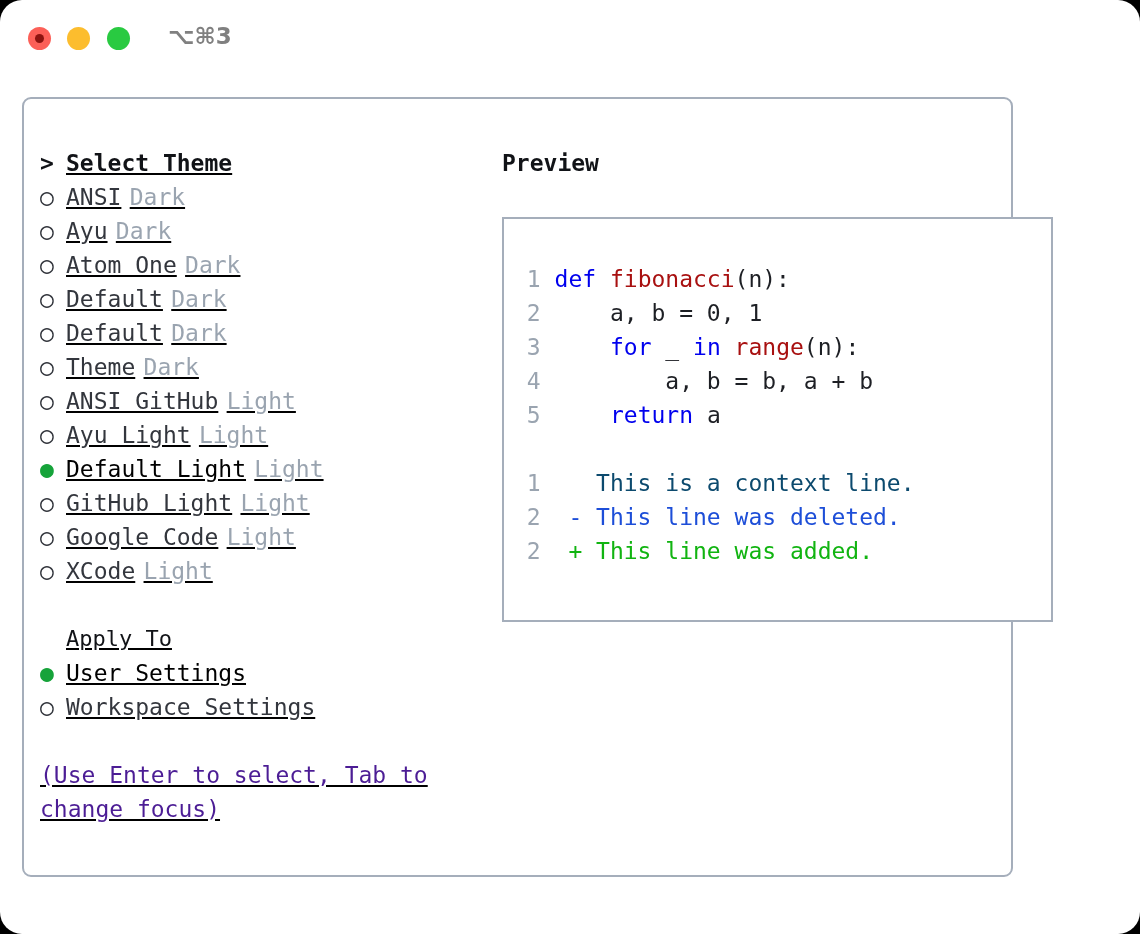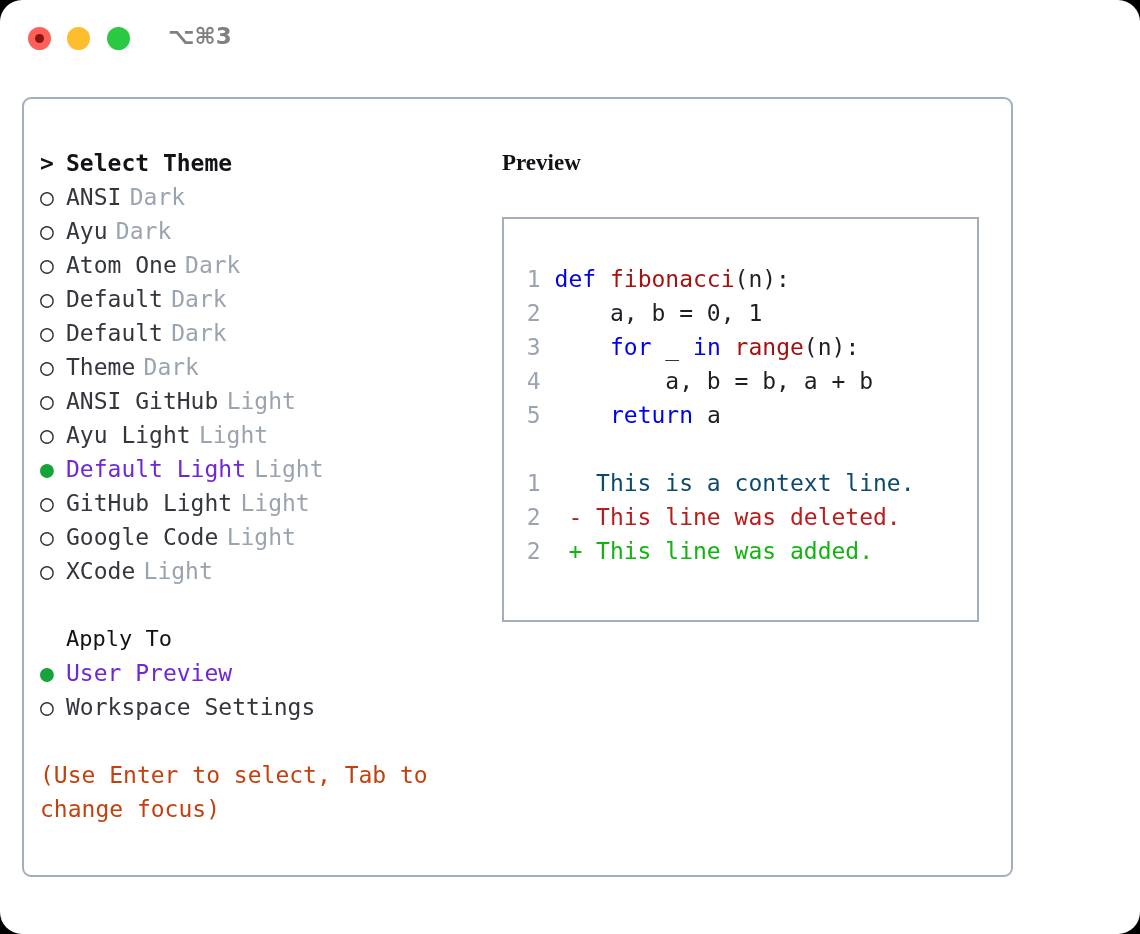--- a/index.html
+++ b/index.html
@@ -73,36 +73,37 @@
     box-sizing: border-box;
     background: #ffffff;
   }
 
   
   #left-col {
     position: absolute;
     left: 16px;
     top: 47px;
     width: 440px;
+    text-decoration: underline;
   }
   .row {
     height: 34px;
     line-height: 34px;
     font-size: 23px;
     white-space: nowrap;
     color: #33363d;
   }
   .row .marker {
     display: inline-block;
     width: 26px;
     font-size: 23px;
     color: #33363d;
   }
   .row.selected .marker { color: #16a33a; }
-  .row.selected .name   { color: #6d28d9; }
+  .row.selected .name   { color: #000000; }
   .row.header {
     font-weight: bold;
     color: #111317;
   }
   .row.header .marker { color: #111317; font-weight: bold; }
   .name { color: #33363d; }
   .variant {
     color: #9aa4b0;
     margin-left: 0.6ch;
     margin-top: 28px;
@@ -114,42 +115,41 @@
     line-height: 34px;
     font-size: 22px;
     color: #111317;
     padding-left: 26px;
   }
 
   #hint {
     margin-top: 34px;
     font-size: 23px;
     line-height: 34px;
-    color: #c2410c;
+    color: #4c1d95;
     width: 400px;
   }
 
   
   #right-col {
     position: absolute;
     left: 478px;
     top: 47px;
     width: 500px;
   }
   #preview-title {
     font-size: 23px;
     font-weight: bold;
     color: #111317;
     line-height: 34px;
     height: 34px;
-    font-family: Liberation Serif, serif;
   }
   #preview-box {
     margin-top: 37px;
-    width: 477px;
+    width: 551px;
     height: 405px;
     border: 2px solid #a5aebb;
     box-sizing: border-box;
     background: #ffffff;
     position: relative;
   }
   #code-area {
     position: absolute;
     left: 9px;
     top: 43px;
@@ -162,21 +162,21 @@
     display: inline-block;
     width: 2ch;
     text-align: right;
     color: #9aa4b0;
   }
   .kw   { color: #0000ee; }
   .fn   { color: #a81010; }
   .pl   { color: #1d1f24; }
   .blank { height: 34px; }
   .ctx  { color: #0c4a6e; }
-  .del  { color: #b91c1c; margin-top: 20px; }
+  .del  { color: #1d4ed8; margin-top: 20px; }
   .add  { color: #11b411; }
 </style>
 </head>
 <body>
 
 <div id="window">
 
   <div id="titlebar">
     <div class="dot red"></div>
     <div class="dot yellow"></div>
@@ -202,21 +202,21 @@
           <div class="row selected"><span class="marker">●</span><span class="name">Default Light</span><span class="variant">Light</span></div>
           <div class="row"><span class="marker">○</span><span class="name">GitHub Light</span><span class="variant">Light</span></div>
           <div class="row"><span class="marker">○</span><span class="name">Google Code</span><span class="variant">Light</span></div>
           <div class="row"><span class="marker">○</span><span class="name">XCode</span><span class="variant">Light</span></div>
         </div>
 
       <div class="spacer"></div>
 
       <div id="apply-title">Apply To</div>
       <div id="apply-list">
-          <div class="row selected"><span class="marker">●</span><span class="name">User Preview</span></div>
+          <div class="row selected"><span class="marker">●</span><span class="name">User Settings</span></div>
           <div class="row"><span class="marker">○</span><span class="name">Workspace Settings</span></div>
         </div>
 
       <div id="hint">(Use Enter to select, Tab to change focus)</div>
     </div>
 
     <div id="right-col">
       <div id="preview-title">Preview</div>
       <div id="preview-box">
         <div id="code-area"><div class="cline"><span class="lnum">1</span> <span class="kw">def </span><span class="fn">fibonacci</span><span class="pl">(n):</span></div><div class="cline"><span class="lnum">2</span> <span class="pl">    a, b = 0, 1</span></div><div class="cline"><span class="lnum">3</span> <span class="pl">    </span><span class="kw">for</span><span class="pl"> _ </span><span class="kw">in</span><span class="pl"> </span><span class="fn">range</span><span class="pl">(n):</span></div><div class="cline"><span class="lnum">4</span> <span class="pl">        a, b = b, a + b</span></div><div class="cline"><span class="lnum">5</span> <span class="pl">    </span><span class="kw">return</span><span class="pl"> a</span></div><div class="blank"></div><div class="cline"><span class="lnum">1</span><span class="ctx">    This is a context line.</span></div><div class="cline"><span class="lnum">2</span><span class="del">  - This line was deleted.</span></div><div class="cline"><span class="lnum">2</span><span class="add">  + This line was added.</span></div></div>

